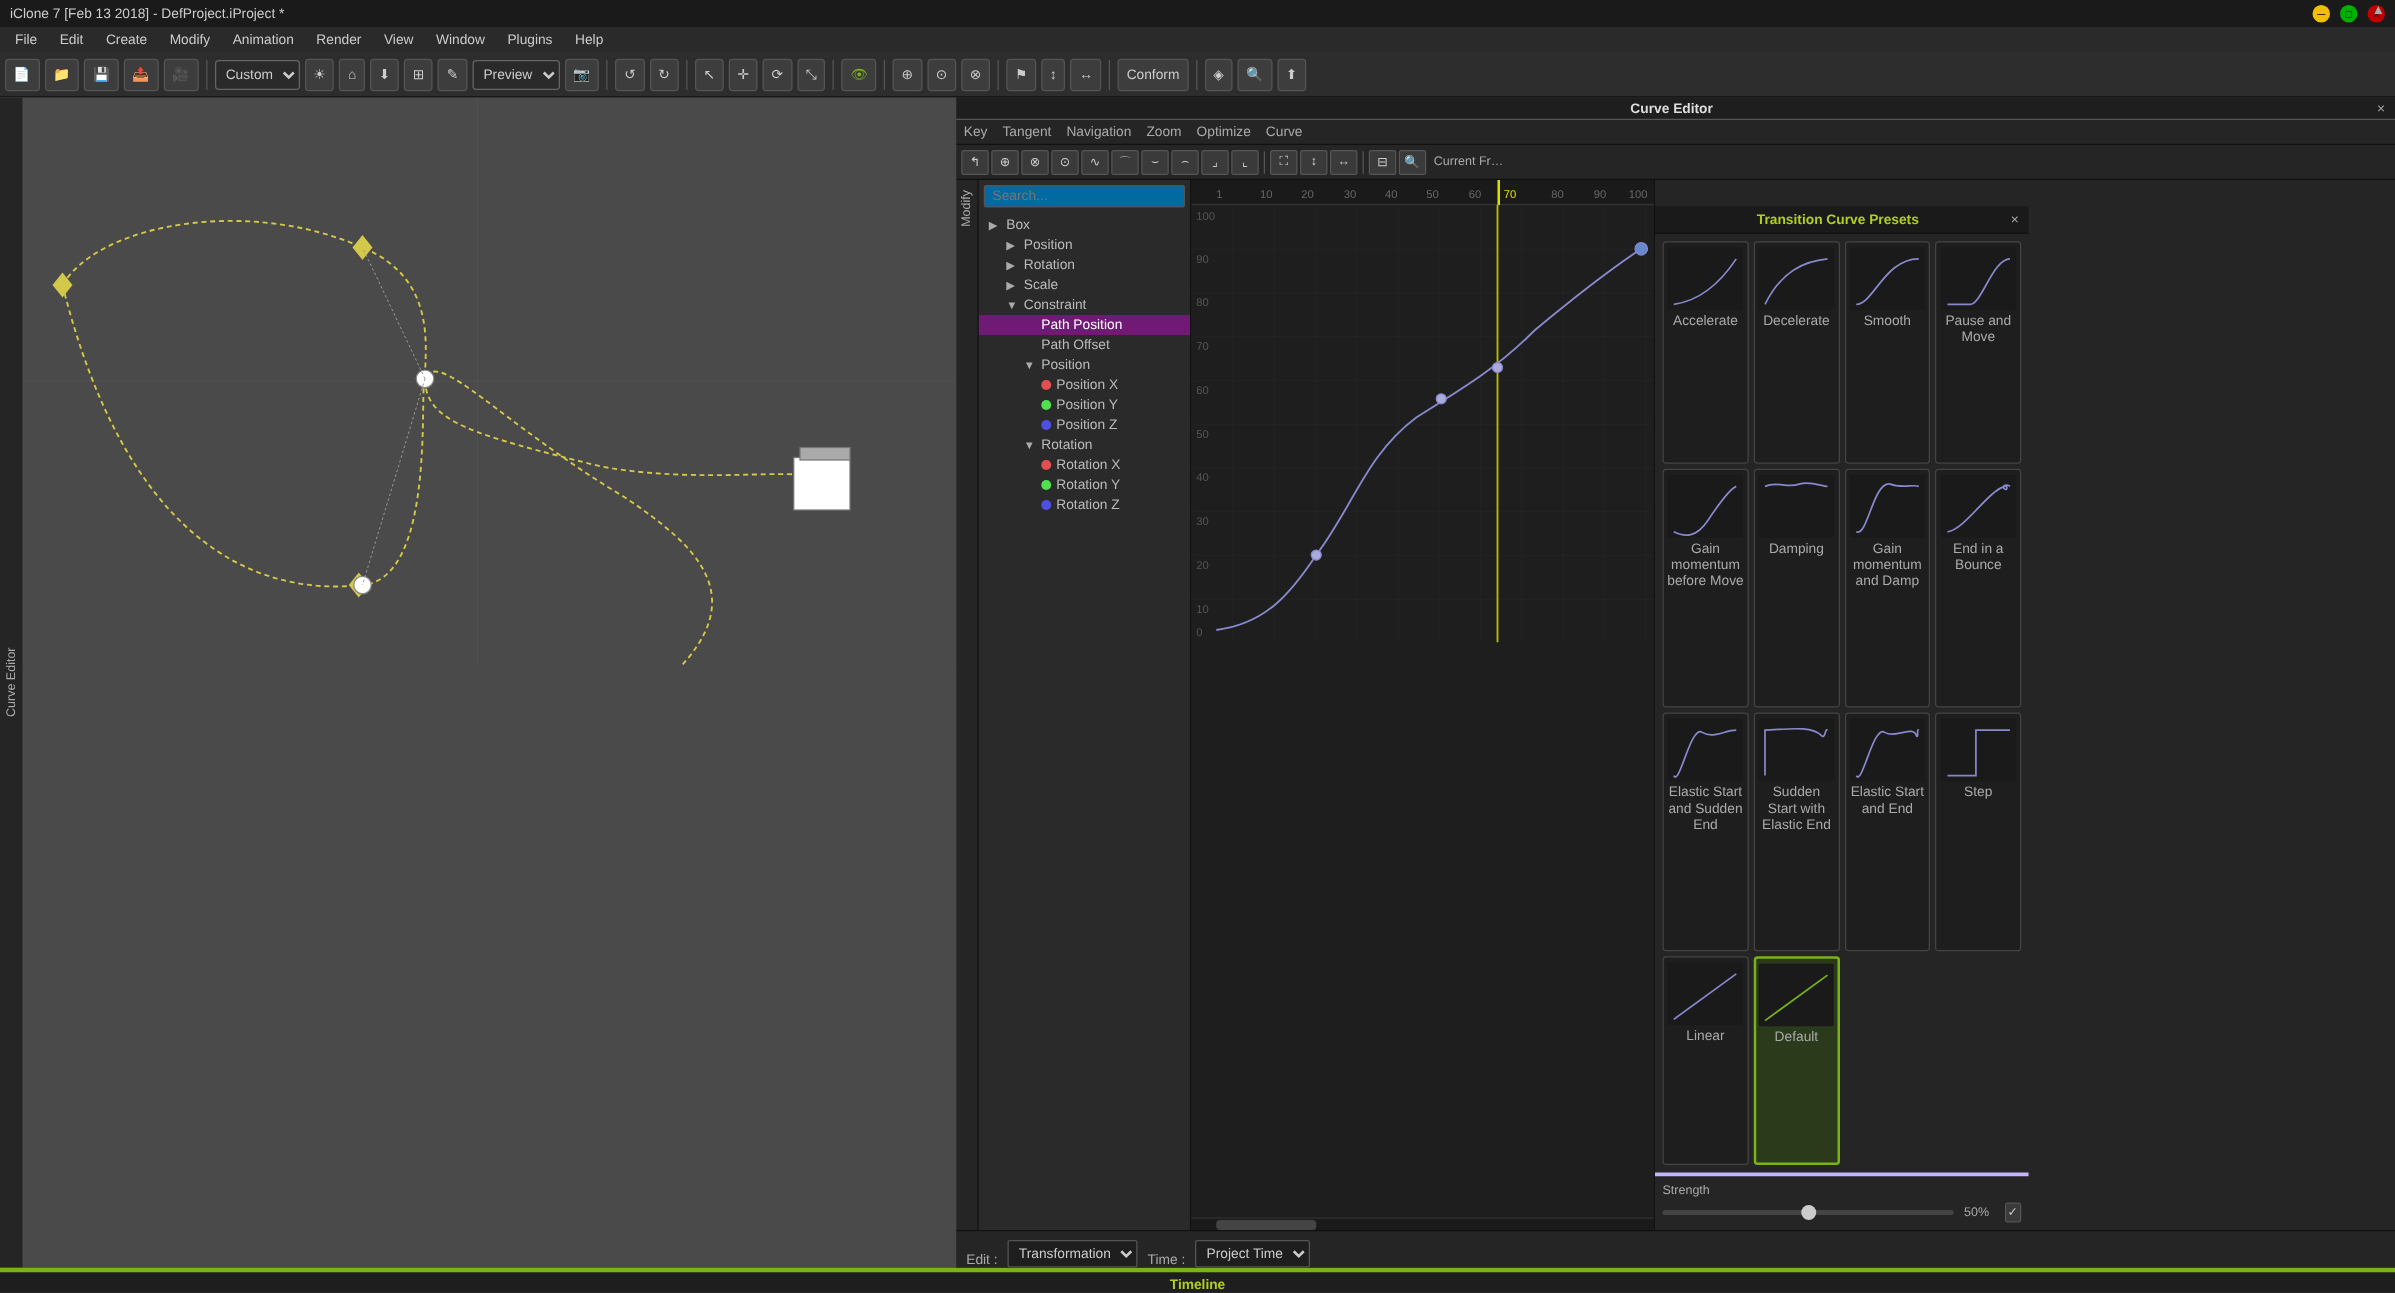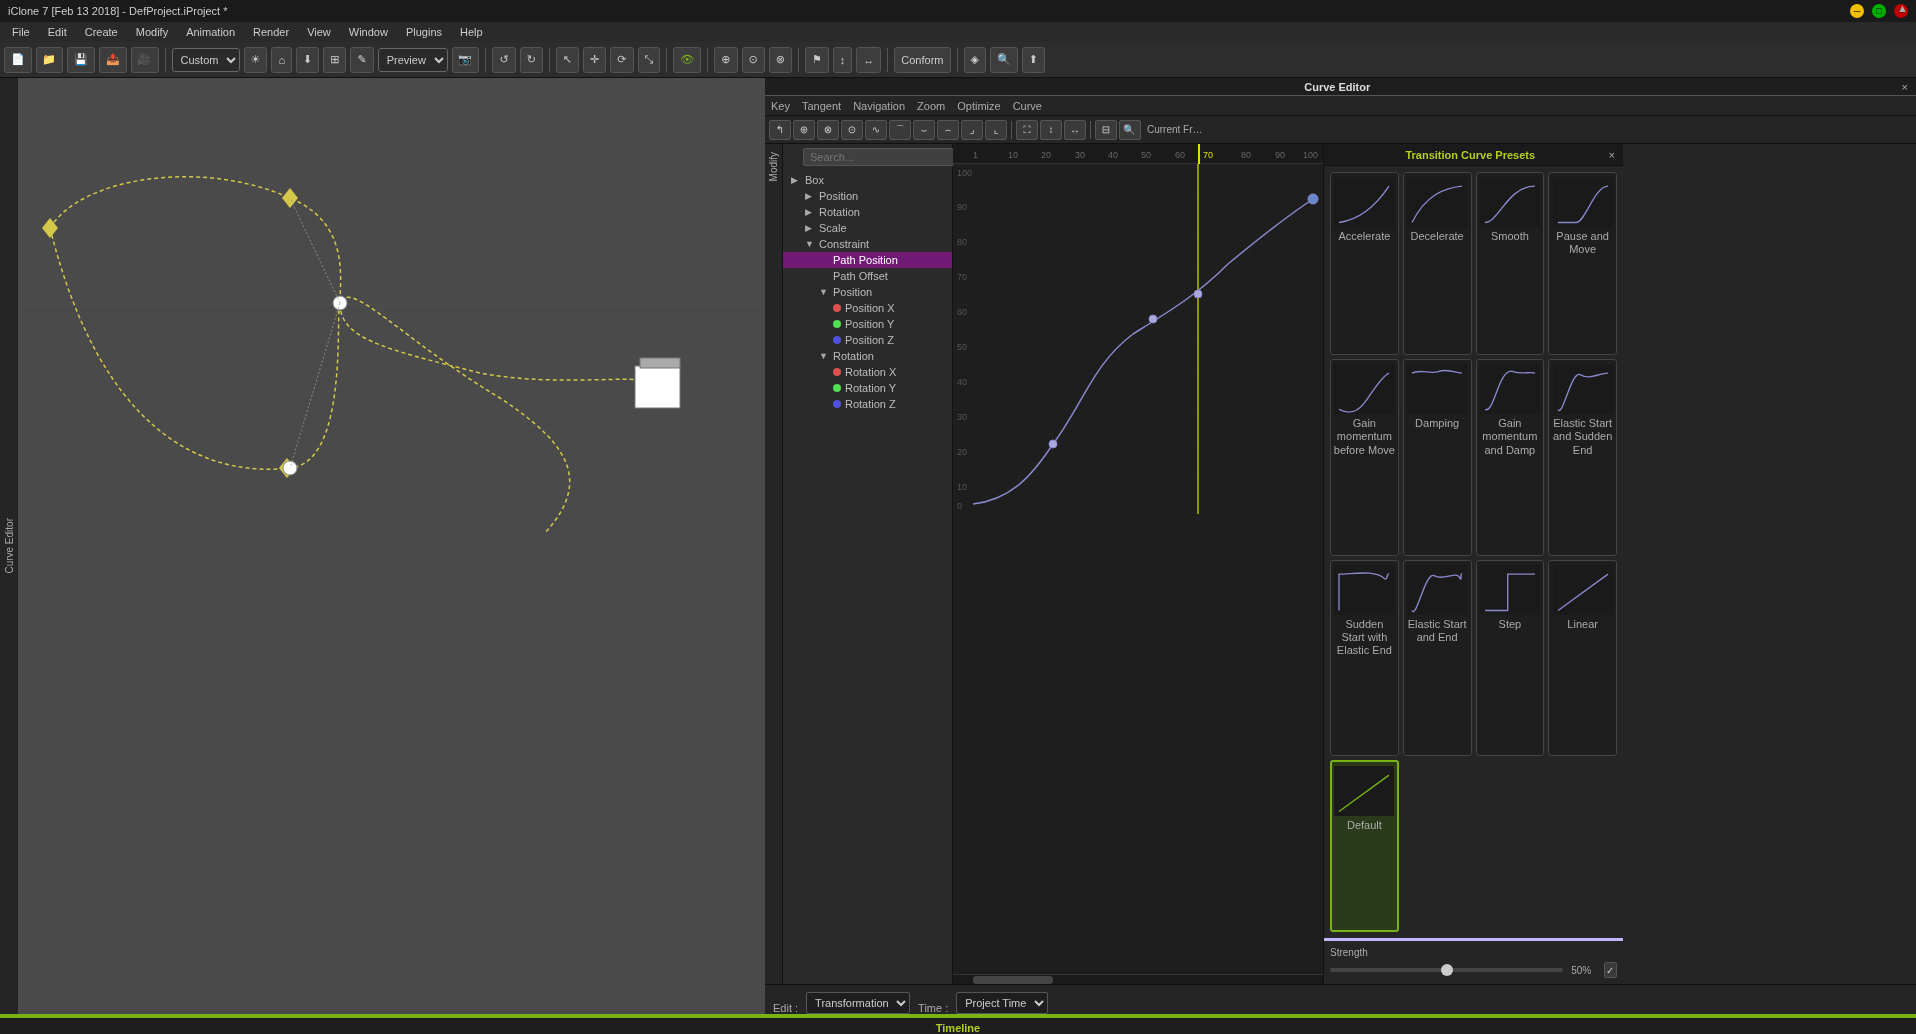--- a/index.html
+++ b/index.html
@@ -178,27 +178,26 @@
       background: #2a2a2a;
       border-right: 1px solid #111;
       display: flex;
       flex-direction: column;
     }
     #tree-search {
       padding: 4px;
     }
     #tree-search input {
       width: 100%;
-      background: #404040;
+      background: #0369a1;
       border: 1px solid #555;
       color: #ccc;
       padding: 2px 6px;
       border-radius: 2px;
       font-size: 11px;
-      margin-left: 16px;
     }
     #tree-list {
       flex: 1;
       overflow-y: auto;
       padding: 2px 0;
     }
     .tree-item {
       padding: 2px 8px;
       cursor: pointer;
       display: flex;
@@ -232,20 +231,21 @@
       border-left: 1px solid #111;
     }
     #presets-header {
       background: #1a1a1a;
       height: 22px;
       display: flex;
       align-items: center;
       padding: 0 8px;
       justify-content: space-between;
       border-bottom: 1px solid #111;
+      margin-top: 21px;
     }
     #presets-header .presets-title {
       color: #b0d020;
       font-size: 11px;
       font-weight: bold;
       flex: 1;
       text-align: center;
     }
     #presets-grid {
       display: grid;
@@ -725,20 +725,27 @@
             <div class="preset-item">
               <div class="preset-thumb"><svg width="60" height="50" viewBox="0 0 65 55">
                   <rect width="65" height="55" fill="#1a1a1a"></rect>
                   <path d="M 5 50 C 15 55, 20 5, 35 8 C 45 12, 55 8, 60 10" fill="none" stroke="#8888cc" stroke-width="1.5"></path>
                 </svg></div>
               <div class="preset-label">Gain momentum and Damp</div>
             </div>
             <div class="preset-item">
               <div class="preset-thumb"><svg width="60" height="50" viewBox="0 0 65 55">
                   <rect width="65" height="55" fill="#1a1a1a"></rect>
+                  <path d="M 5 50 C 20 48, 40 15, 55 10 C 58 8, 58 15, 55 12 C 52 9, 58 8, 60 10" fill="none" stroke="#8888cc" stroke-width="1.5"></path>
+                </svg></div>
+              <div class="preset-label">End in a Bounce</div>
+            </div>
+            <div class="preset-item">
+              <div class="preset-thumb"><svg width="60" height="50" viewBox="0 0 65 55">
+                  <rect width="65" height="55" fill="#1a1a1a"></rect>
                   <path d="M 5 50 C 10 60, 20 5, 30 12 C 40 18, 50 10, 60 10" fill="none" stroke="#8888cc" stroke-width="1.5"></path>
                 </svg></div>
               <div class="preset-label">Elastic Start and Sudden End</div>
             </div>
             <div class="preset-item">
               <div class="preset-thumb"><svg width="60" height="50" viewBox="0 0 65 55">
                   <rect width="65" height="55" fill="#1a1a1a"></rect>
                   <path d="M 5 50 L 5 10 C 20 10, 45 5, 55 15 C 58 18, 58 8, 60 10" fill="none" stroke="#8888cc" stroke-width="1.5"></path>
                 </svg></div>
               <div class="preset-label">Sudden Start with Elastic End</div>

